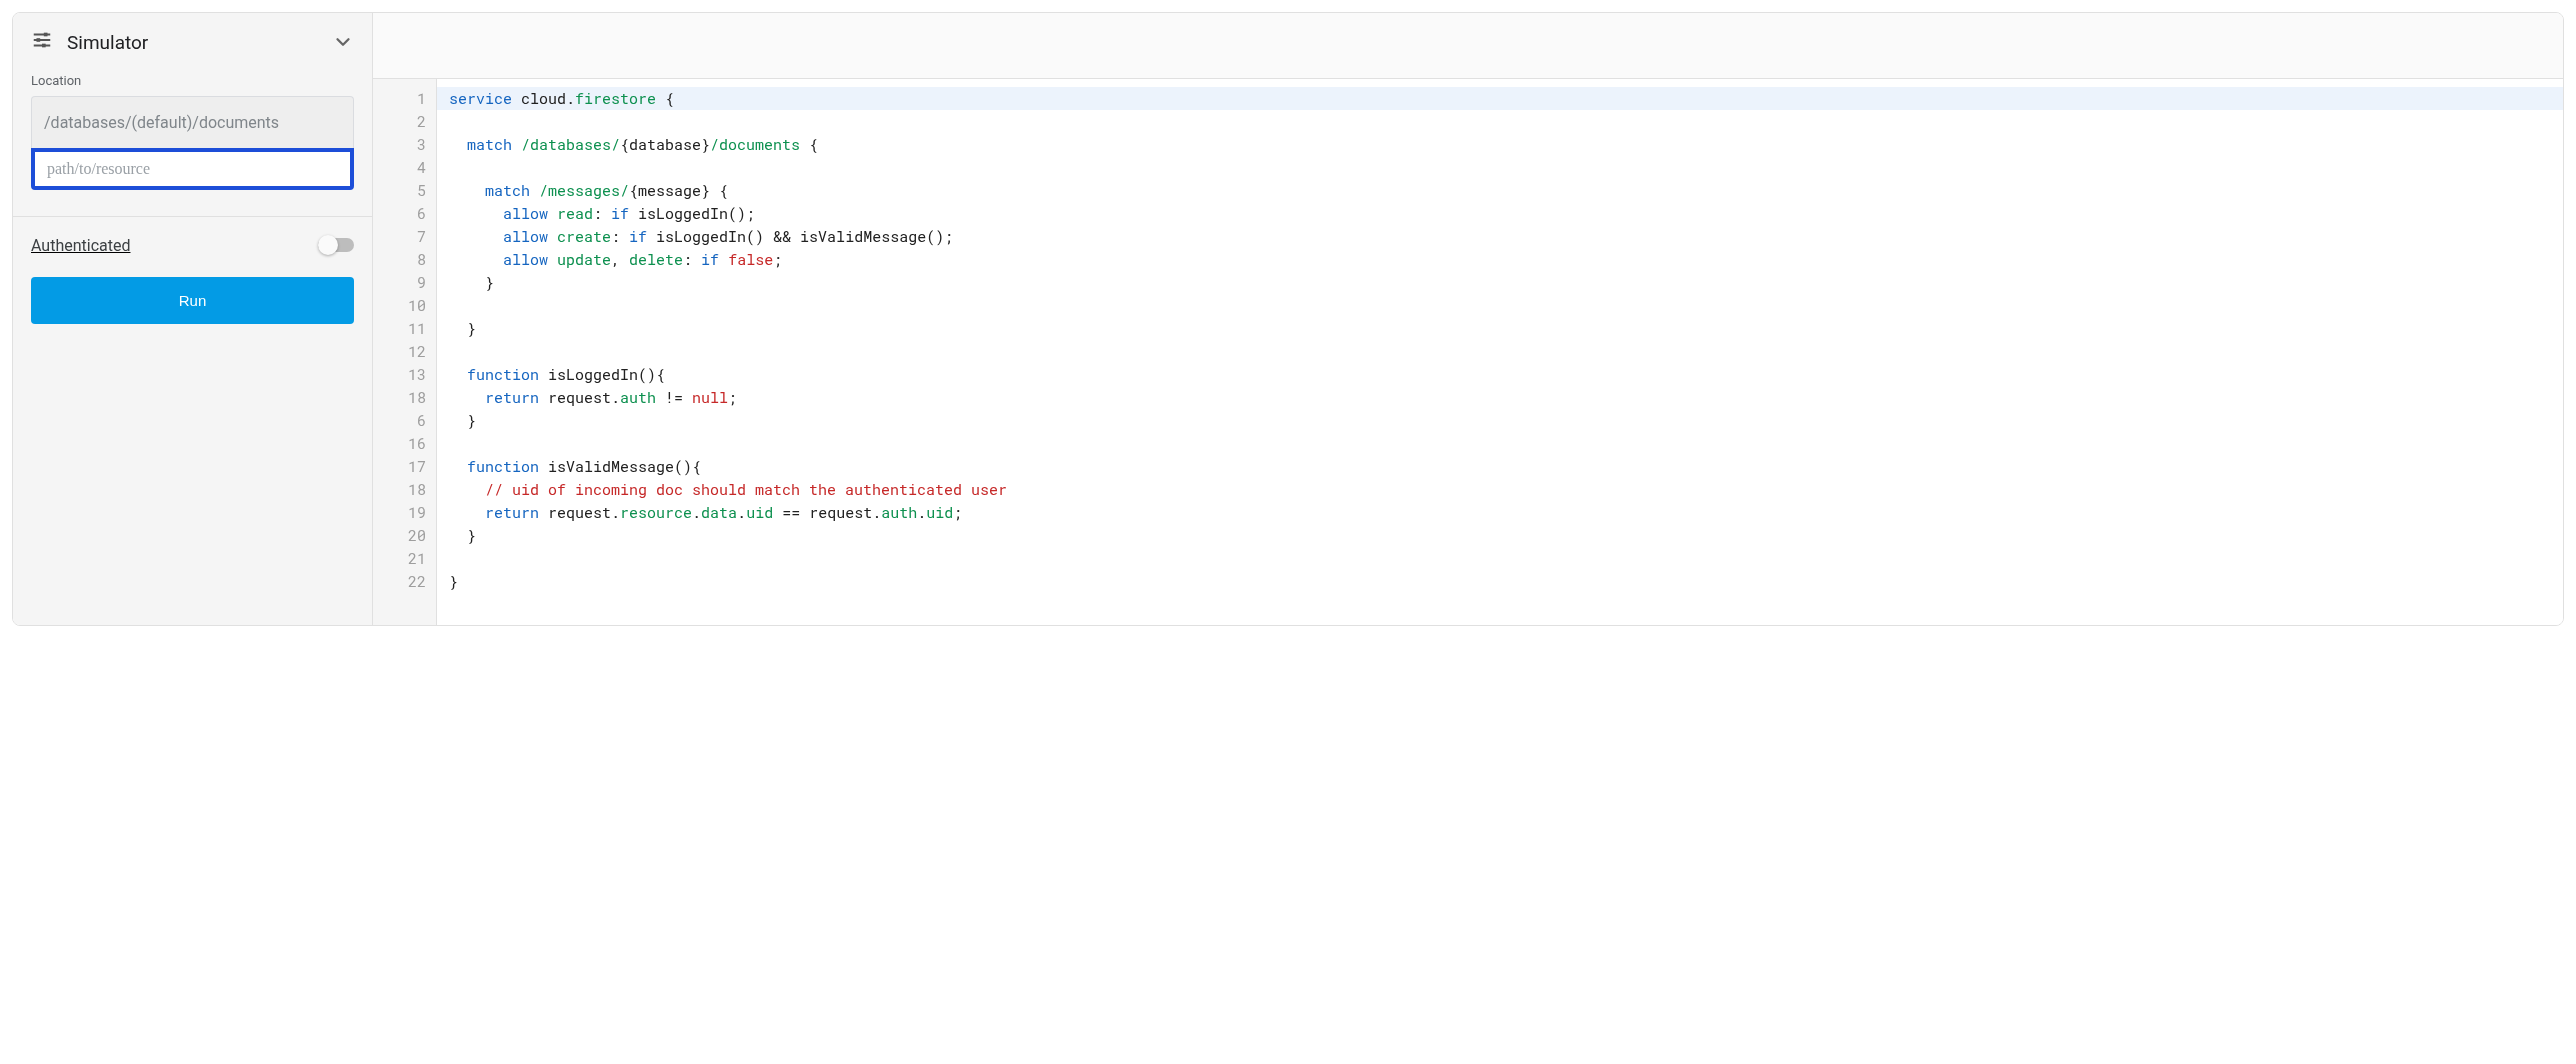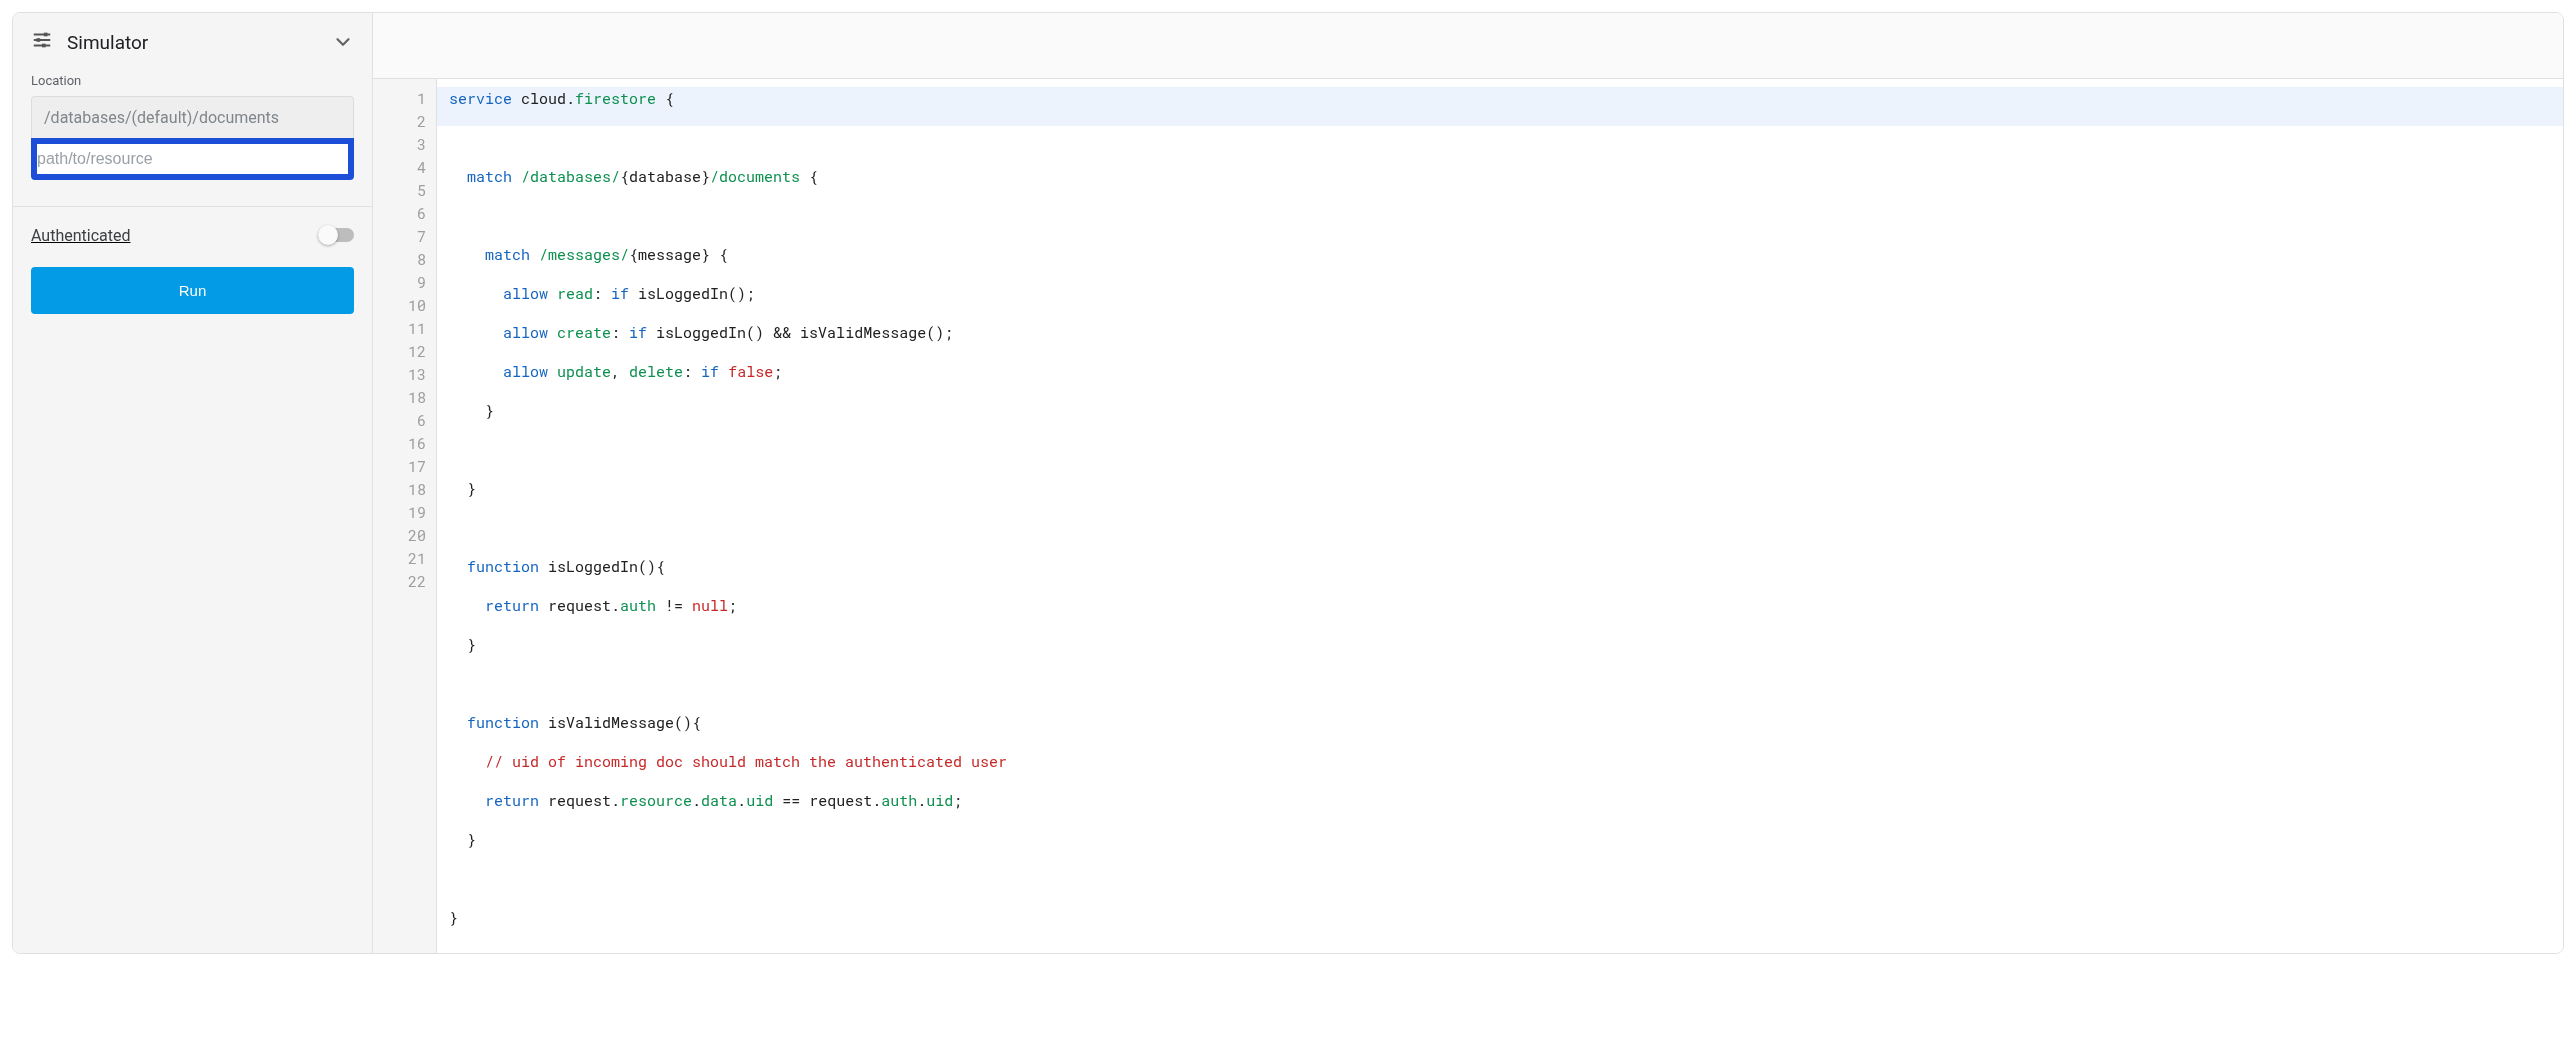--- a/index.html
+++ b/index.html
@@ -60,37 +60,38 @@
       width: 0; height: 0;
       border-left: 5px solid transparent;
       border-right: 5px solid transparent;
       border-top: 5px solid #757575;
     }
     .loc-box-ro {
       background: #eeeeee;
       border: 1px solid #dadce0;
       border-bottom: none;
       border-radius: 4px 4px 0 0;
-      height: 42px;
+      height: 52px;
       display: flex;
       align-items: center;
       padding: 0 12px;
       color: #80868b;
       font-size: 16px;
     }
     .loc-input {
       width: 100%;
       background: #fff;
-      border: 6px solid #1d4ed8;
+      border: 4px solid #1d4ed8;
       border-radius: 0 0 4px 4px;
       height: 42px;
-      padding: 0 0;
+      padding: 0 12px;
       font-size: 16px;
       color: #202124;
       outline: none;
+      font-family: Liberation Serif, serif;
     }
     .loc-input::placeholder { color: #9aa0a6; }
     .divider { height: 1px; background: #e0e0e0; margin-top: 10px; }
     .auth-row {
       display: flex;
       align-items: center;
       justify-content: space-between;
       padding: 18px 18px 0;
       text-decoration: underline;
     }
@@ -139,21 +140,21 @@
     .gutter div { height: 23px; }
     .code {
       flex: 1;
       padding: 8px 12px;
       font-family: "Roboto Mono", Menlo, Consolas, monospace;
       font-size: 15px;
       line-height: 23px;
       white-space: pre;
       overflow-x: auto;
     }
-    .line { height: 39px; display: block; position: relative; }
+    .line { height: 23px; display: block; position: relative; }
     .line.hl { background: #ecf3fc; margin: 0 -12px; padding: 0 12px; }
     .kw   { color: #1565c0; }
     .str  { color: #0d904f; }
     .lit  { color: #c62828; }
     .cm   { color: #c62828; }
     .pl   { color: #212121; }
   </style>
 </head>
 <body>
 

